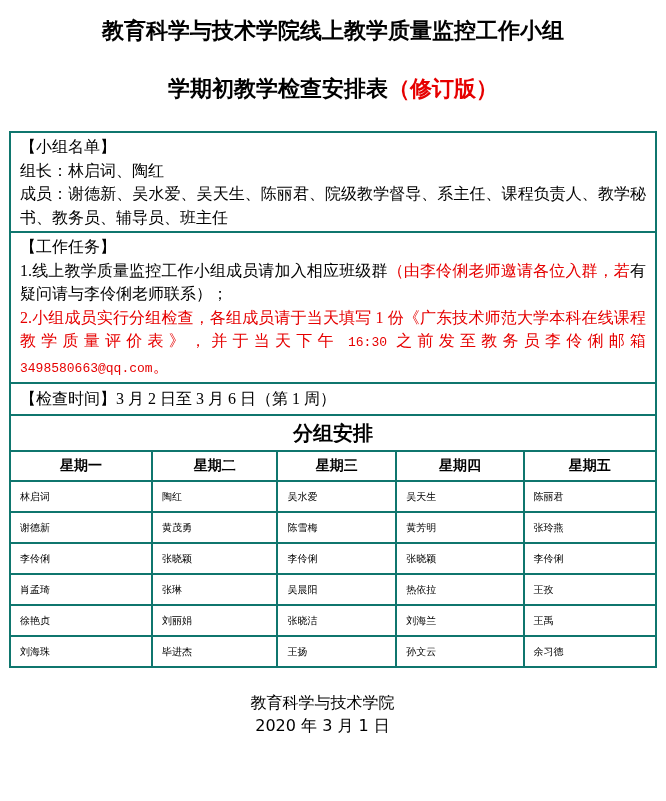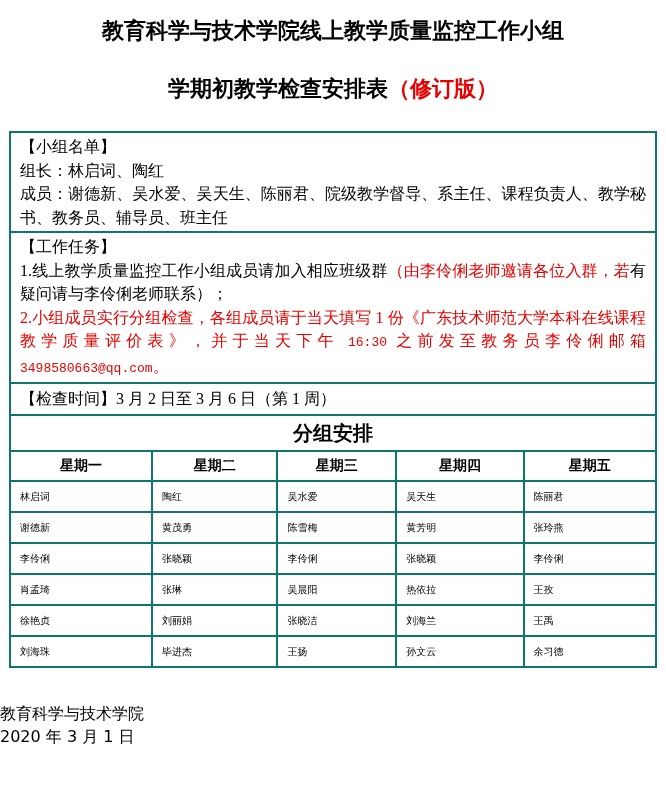--- a/index.html
+++ b/index.html
@@ -51,23 +51,23 @@
     font-weight: bold;
     font-size: 14px;
   }
   td.name {
     height: 31px;
     text-align: left;
     font-size: 10px;
   }
   .mono { font-family: Liberation Mono, monospace; font-size: 13px; }
   .footer {
-    margin-top: 34px;
+    margin-top: 23px;
     padding-right: 21px;
-    text-align: left;
+    text-align: center;
     font-family: "DejaVu Sans", "Liberation Sans", sans-serif;
     font-size: 16px;
     line-height: 23px;
   }
   .footer div { margin: 0; }
 </style>
 </head>
 <body>
 
 <div class="page">

